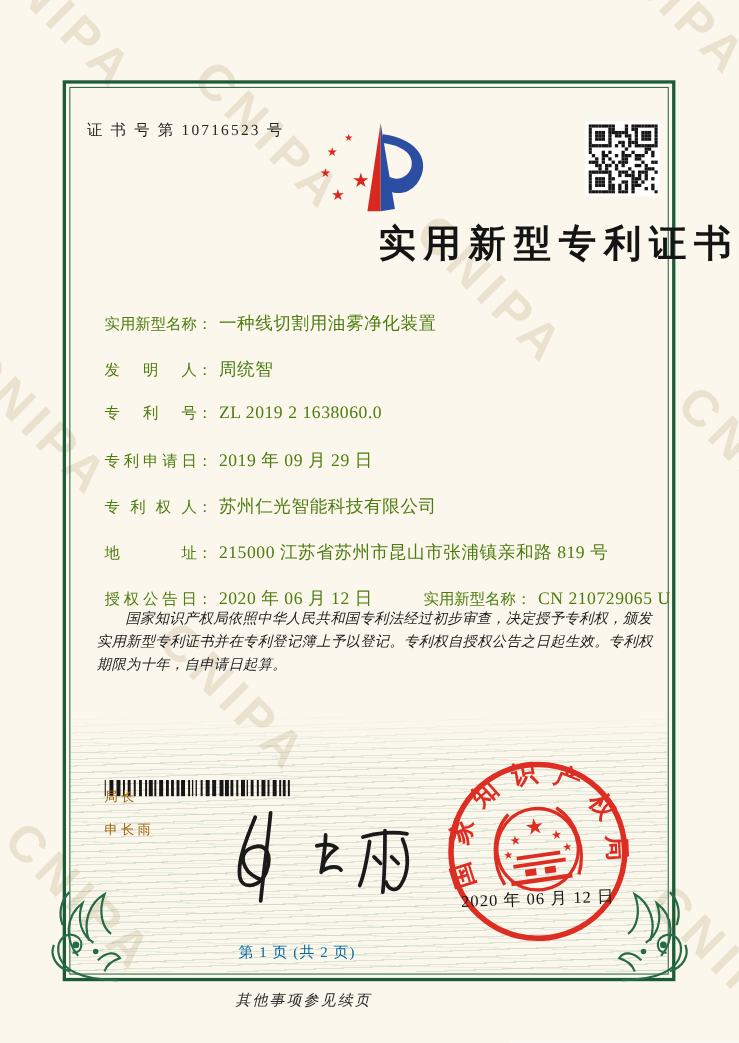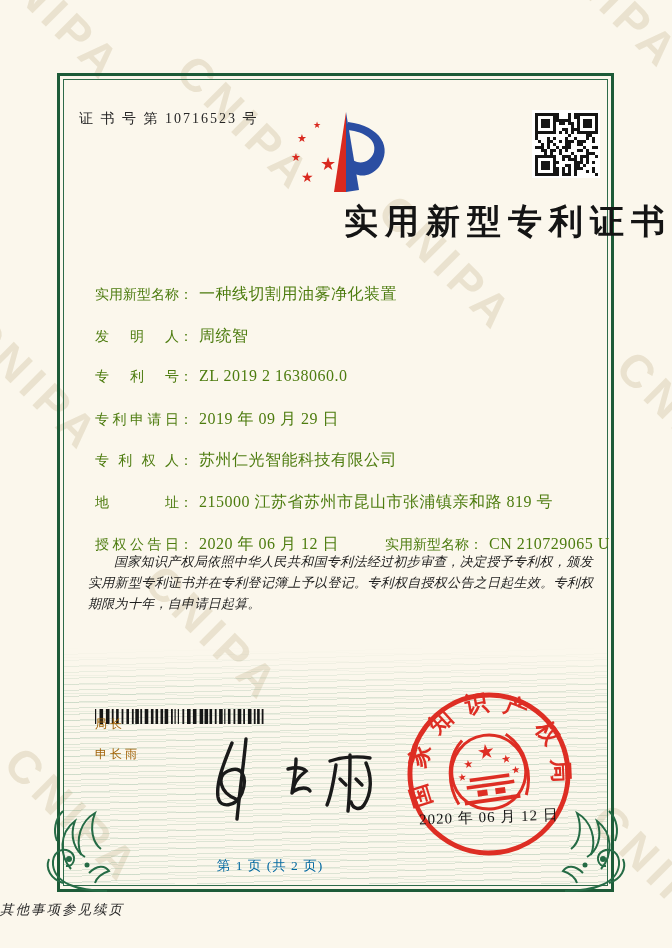--- a/index.html
+++ b/index.html
@@ -57,21 +57,21 @@
 
   .signature{position:absolute;left:190px;top:729px;width:205px;height:95px;}
 
   .seal{position:absolute;left:403px;top:688px;width:172px;height:172px;
         transform:rotate(-8deg);opacity:0.95;}
   .seal-date{position:absolute;left:405px;top:808px;width:168px;text-align:center;
              font-size:15px;letter-spacing:1px;color:#141414;transform:rotate(-2deg);}
 
   .pageinfo{position:absolute;left:0;top:857px;width:540px;text-align:center;
             font-size:13.5px;color:#0369a1;letter-spacing:1px;}
-  .footer{position:absolute;left:0;top:901px;width:552px;text-align:left;
+  .footer{position:absolute;left:0;top:901px;width:552px;text-align:center;
           font-size:13.5px;color:#2a2a2a;letter-spacing:2px;font-style:italic;}
 </style>
 </head>
 <body>
 
 <div class="page">
 
   <div class="wm" style="left:-30px;top:-14px">CNIPA</div>
   <div class="wm" style="left:528px;top:-26px">CNIPA</div>
   <div class="wm" style="left:160px;top:96px">CNIPA</div>

